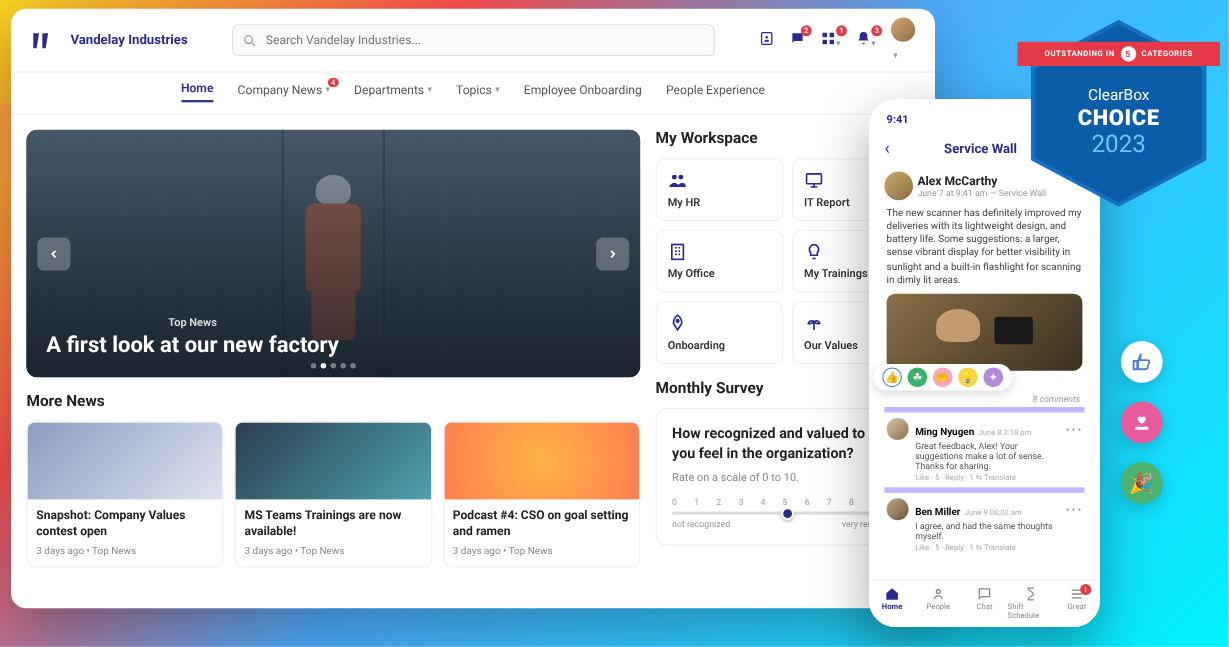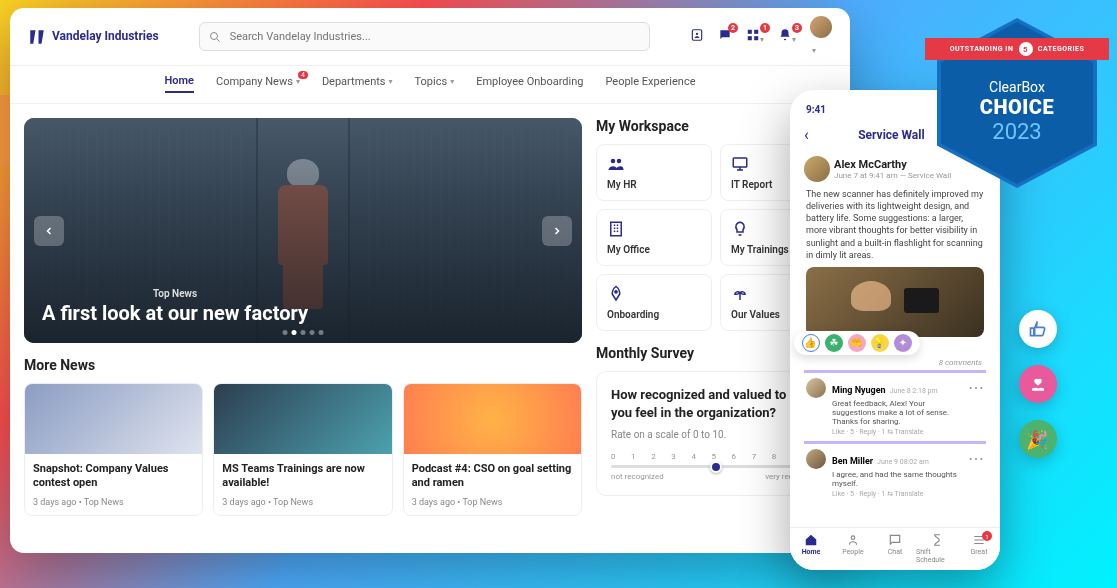--- a/index.html
+++ b/index.html
@@ -3,21 +3,21 @@
 <meta charset="utf-8">
 <style>
 * { margin: 0; padding: 0; box-sizing: border-box; font-family: -apple-system, BlinkMacSystemFont, 'Segoe UI', Roboto, sans-serif; }
 body { width: 1117px; height: 588px; background: linear-gradient(135deg, #f9d423 0%, #ff4e50 25%, #4facfe 50%, #00f2fe 100%); position: relative; overflow: hidden; }
 
 
 .desktop-window { position: absolute; top: 8px; left: 10px; width: 840px; height: 545px; background: #fff; border-radius: 14px; box-shadow: 0 20px 60px rgba(0,0,0,0.3); overflow: hidden; }
 
 
 .topbar { display: flex; align-items: center; padding: 8px 18px; border-bottom: 1px solid #eee; }
-.logo { display: flex; align-items: center; gap: 6px; color: #2a2a8f; font-weight: 700; font-size: 12px; line-height: 1.1; }
+.logo { display: flex; align-items: center; gap: 18px; color: #2a2a8f; font-weight: 700; font-size: 12px; line-height: 1.1; }
 .logo-icon { width: 18px; height: 18px; }
 .search-box { flex: 1; margin: 0 40px; position: relative; }
 .search-box svg { position: absolute; left: 10px; top: 50%; transform: translateY(-50%); }
 .search-input { width: 100%; padding: 7px 10px 7px 30px; border: 1px solid #ddd; border-radius: 6px; font-size: 11px; color: #888; background: #fafafa; }
 .topbar-icons { display: flex; align-items: center; gap: 14px; }
 .topbar-icon { position: relative; color: #2a2a8f; cursor: pointer; }
 .badge-dot { position: absolute; top: -4px; right: -6px; background: #e63946; color: #fff; font-size: 7px; font-weight: 700; padding: 1px 3px; border-radius: 6px; min-width: 10px; text-align: center; }
 .avatar-small { width: 22px; height: 22px; border-radius: 50%; background: linear-gradient(135deg,#d4a574,#8b6f47); }
 
 
@@ -92,21 +92,21 @@
 .post-name { font-size: 11px; font-weight: 700; color: #222; }
 .post-meta { font-size: 8px; color: #999; }
 .post-text { font-size: 9px; color: #444; line-height: 1.35; margin: 6px 2px; }
 .post-image { height: 70px; border-radius: 8px; background: linear-gradient(135deg,#8b6f47 0%, #3a3020 100%); margin: 4px 2px; position:relative; overflow:hidden; }
 .post-image::before { content:''; position:absolute; left:55%; top:30%; width:35px; height:25px; background:#1a1a1a; border-radius:3px; }
 .post-image::after { content:''; position:absolute; left:25%; top:20%; width:40px; height:30px; background:rgba(255,200,150,0.6); border-radius:50% 50% 30% 30%; }
 .reactions-bar { position: relative; margin-top: -10px; }
 .reactions-pill { display: inline-flex; background: #fff; border-radius: 20px; padding: 3px 8px; gap: 5px; box-shadow: 0 3px 10px rgba(0,0,0,0.15); margin-left: -10px; }
 .react-icon { width: 18px; height: 18px; border-radius: 50%; display: flex; align-items: center; justify-content: center; font-size: 10px; color: #fff; }
 .comments-count { font-size: 8px; color: #999; text-align: right; margin: 3px 4px; font-style: italic; }
-.comment { display: flex; gap: 6px; padding: 5px 2px; border-top: 3px solid #c4b5fd; }
+.comment { display: flex; gap: 6px; padding: 5px 2px; border-top: 5px solid #c4b5fd; }
 .comment-avatar { width: 20px; height: 20px; border-radius: 50%; background: #bbb; flex-shrink: 0; }
 .comment-body { flex: 1; }
 .comment-name { font-size: 9px; font-weight: 700; }
 .comment-time { font-size: 7px; color: #aaa; margin-left: 4px; }
 .comment-text { font-size: 8px; color: #555; margin-top: 2px; }
 .comment-actions { font-size: 7px; color: #aaa; margin-top: 2px; }
 .comment-more { color: #999; cursor: pointer; }
 
 .mobile-tabbar { position: absolute; bottom: 0; left: 0; right: 0; display: flex; border-top: 1px solid #eee; background: #fff; padding: 5px 0 6px; }
 .tab-item { flex: 1; display: flex; flex-direction: column; align-items: center; gap: 1px; font-size: 7px; color: #888; cursor: pointer; position: relative; }
@@ -337,21 +337,21 @@
     <span style="width:12px"></span>
   </div>
   <div class="post">
     <div class="post-head">
       <div class="post-avatar"></div>
       <div>
         <div class="post-name">Alex McCarthy</div>
         <div class="post-meta">June 7 at 9:41 am — Service Wall</div>
       </div>
     </div>
-    <div class="post-text">The new scanner has definitely improved my deliveries with its lightweight design, and battery life. Some suggestions: a larger, more vibrant thoughts for better visibility in sunlight and a built-in flashlight for scanning in dimly lit areas.</div>
+    <div class="post-text">The new scanner has definitely improved my deliveries with its lightweight design, and battery life. Some suggestions: a larger, sense vibrant display for better visibility in sunlight and a built-in flashlight for scanning in dimly lit areas.</div>
     <div class="post-image"></div>
     <div class="reactions-bar">
       <div class="reactions-pill">
         <div class="react-icon" style="background:#fff;border:1px solid #4a7fd8;color:#4a7fd8">👍</div>
         <div class="react-icon" style="background:#38b26c">☘</div>
         <div class="react-icon" style="background:#f4a6c3">🤲</div>
         <div class="react-icon" style="background:#f9d44b">💡</div>
         <div class="react-icon" style="background:#b28cd9">✦</div>
       </div>
     </div>

